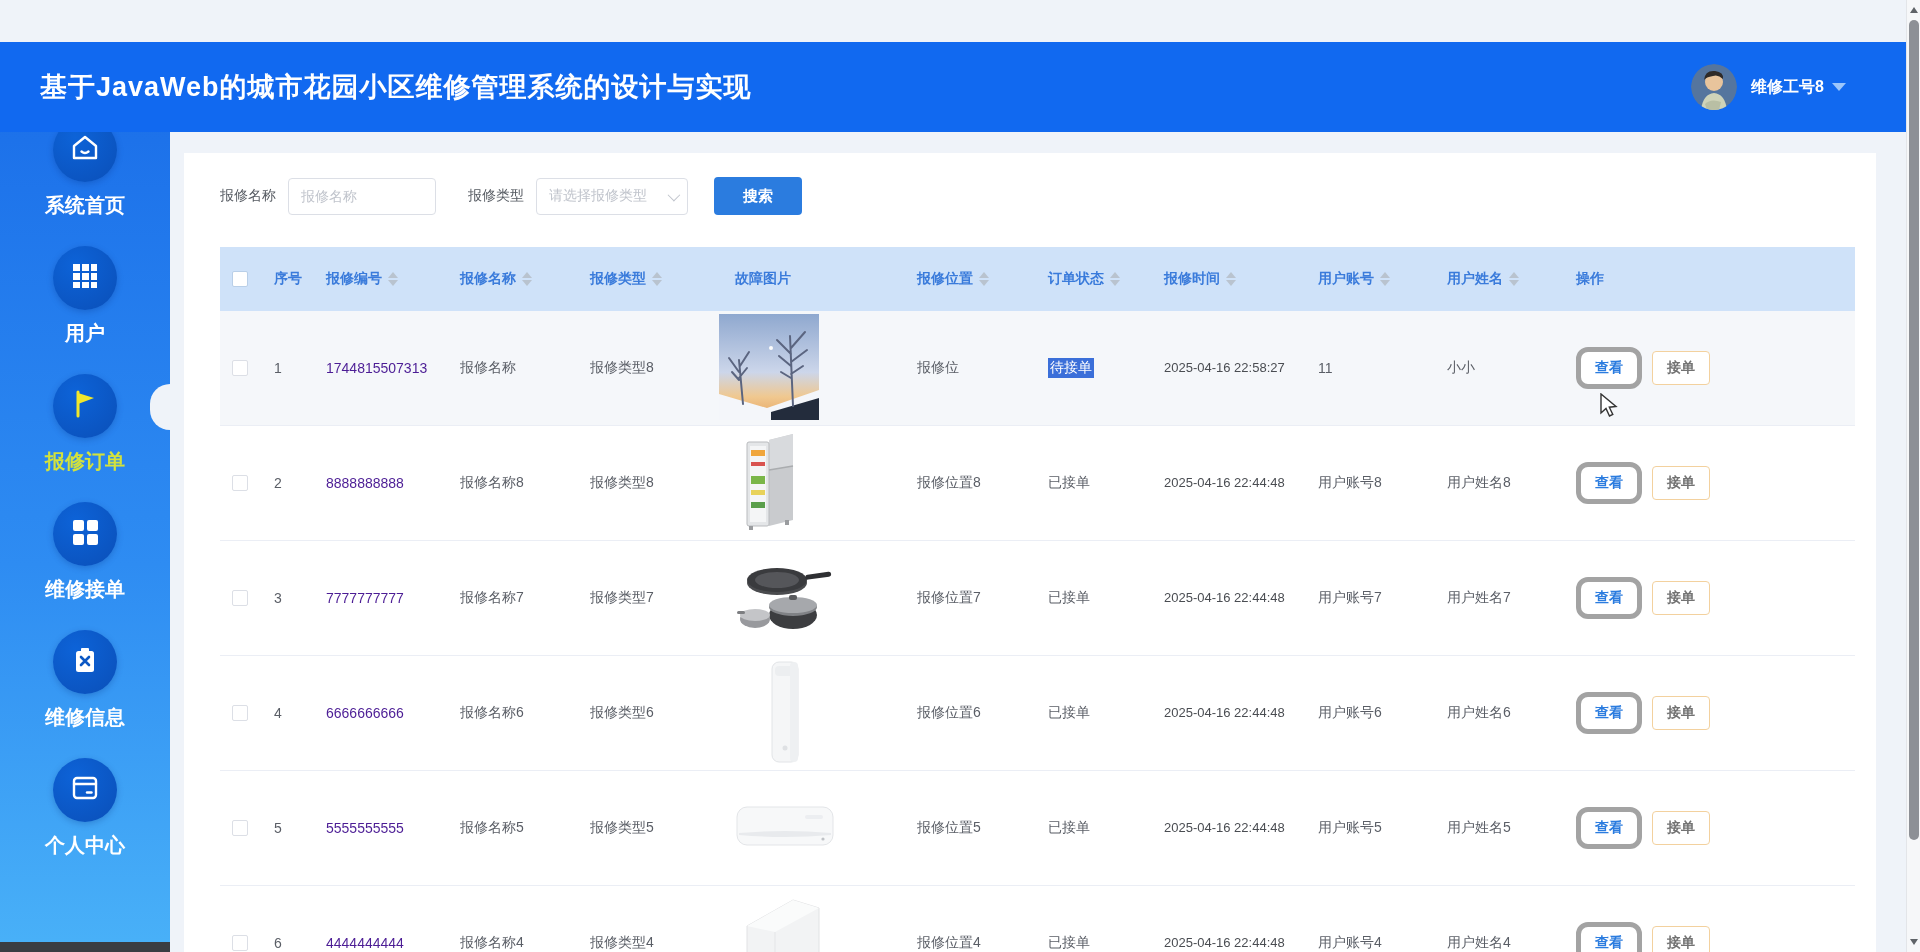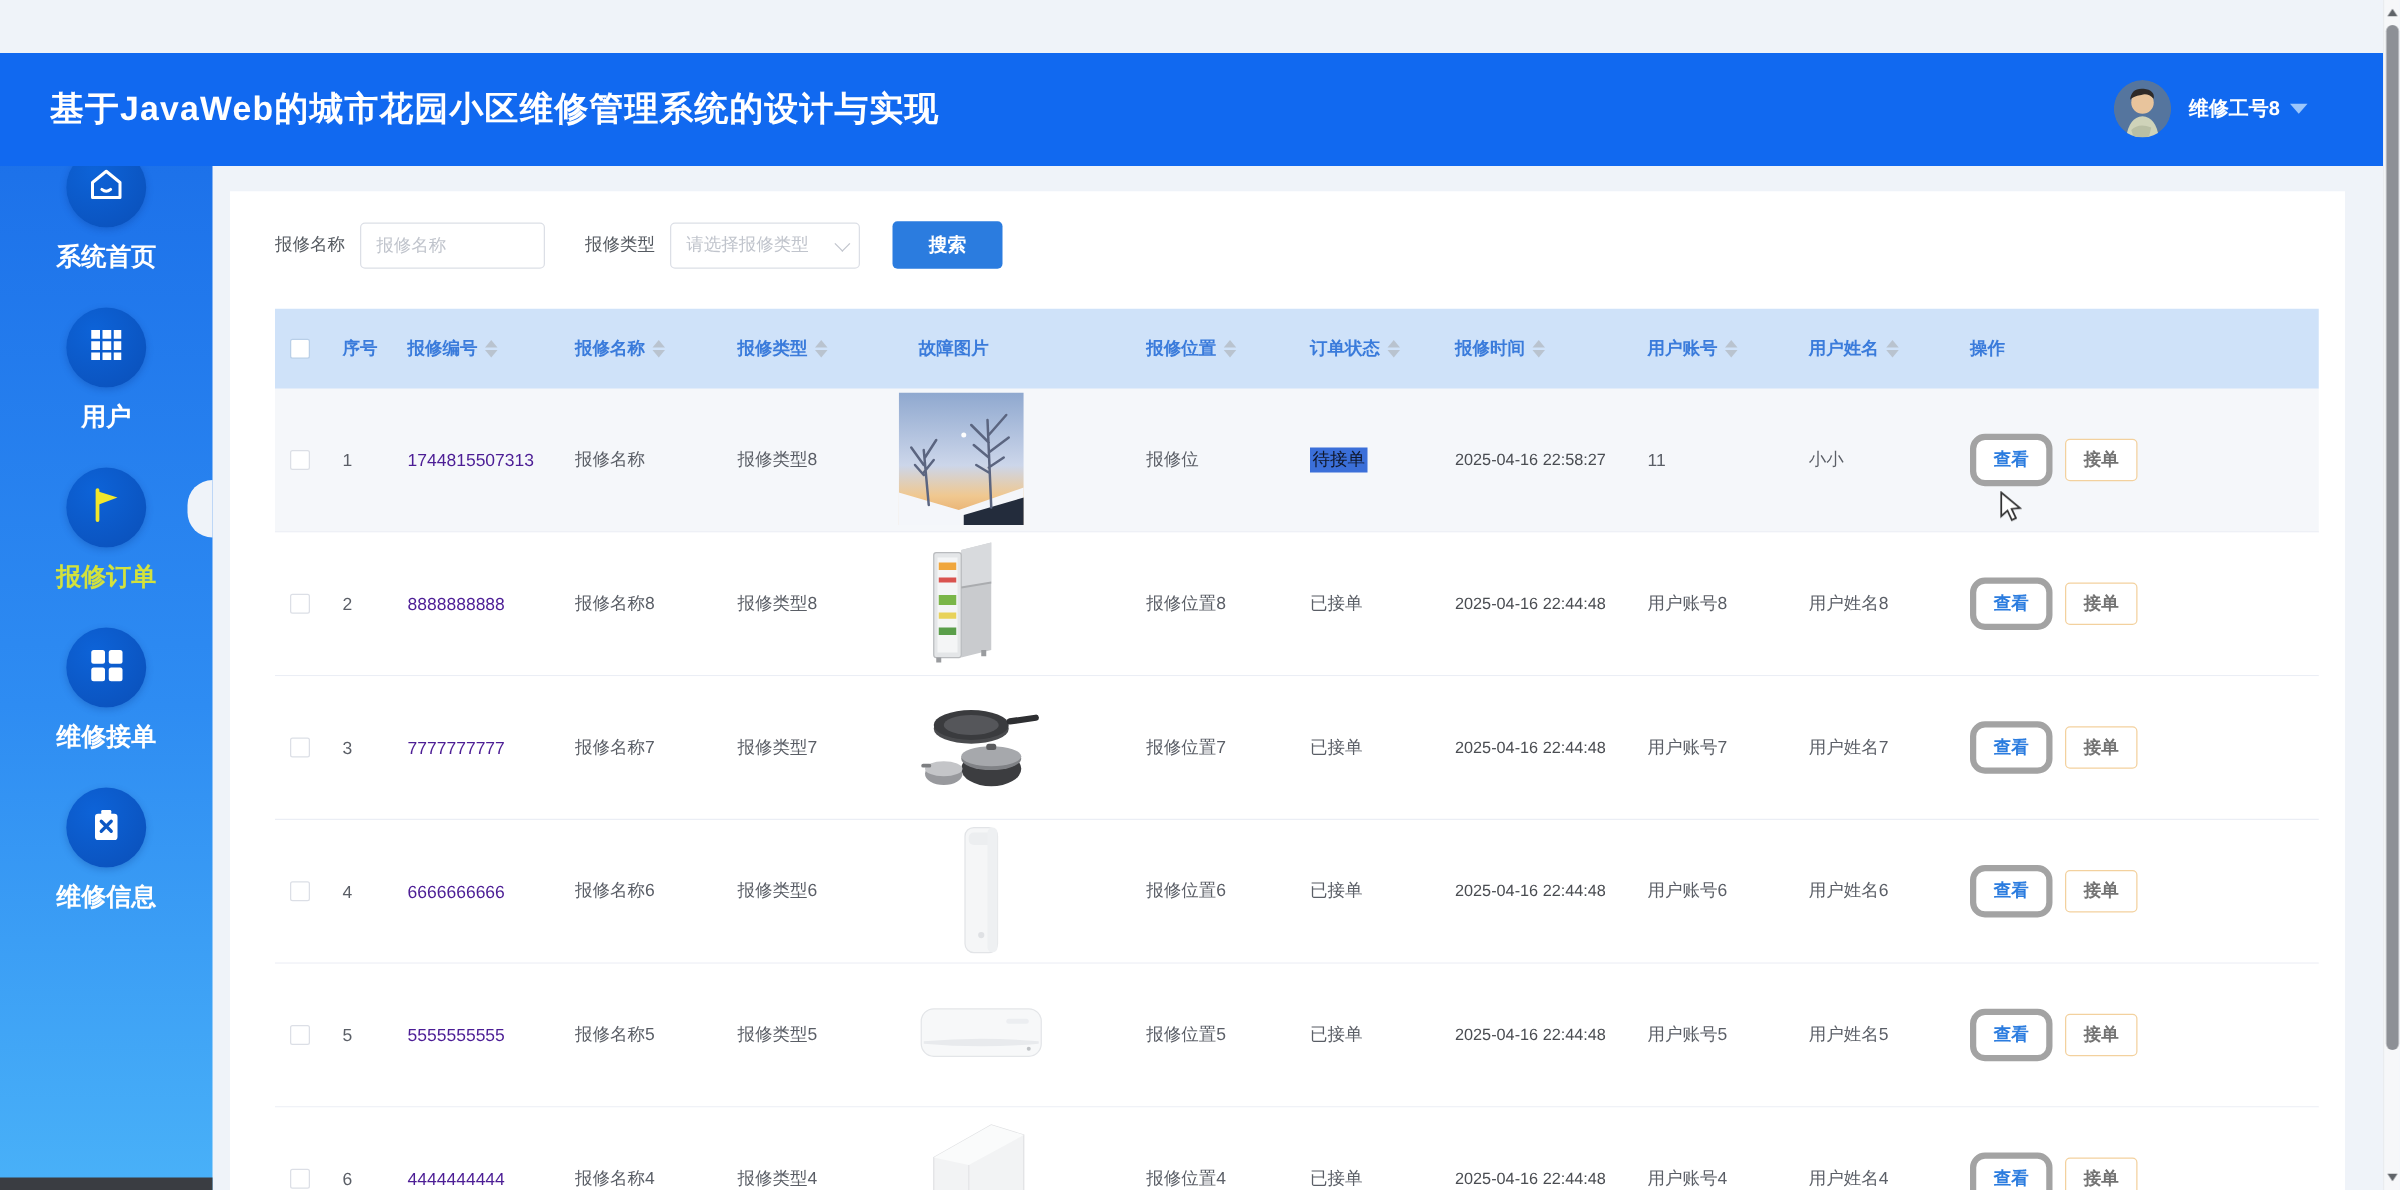--- a/index.html
+++ b/index.html
@@ -61,21 +61,21 @@
   .c-name{ width:130px; } .c-type{ width:127px; } .c-img{ width:200px; padding-left:30px; }
   .c-loc{ width:131px; } .c-status{ width:120px; } .c-time{ width:150px; padding:0 8px; }
   .c-account{ width:129px; } .c-user{ width:129px; } .c-op{ width:291px; }
   .c-time .t-inner { width:134px; word-break:break-all; font-size:13px; line-height:20px; color:#4a4d52; }
   .cb { width:16px; height:16px; border:1px solid #dcdfe6; border-radius:2px; background:#fff; cursor:pointer; }
   .head .cb { border-color:#b9cfe8; }
   .sort { display:inline-flex; flex-direction:column; margin-left:6px; cursor:pointer; }
   .sort i { width:0; height:0; border-left:5px solid transparent; border-right:5px solid transparent; display:block; }
   .sort .up { border-bottom:6px solid #b9c3cf; margin-bottom:2px; }
   .sort .dn { border-top:6px solid #b9c3cf; }
-  .sel { background:#3b6fd9; color:#0f172a; padding:1px 2px; }
+  .sel { background:#3b6fd9; color:#ffffff; padding:1px 2px; }
   .btn-view { background:#fff; border:5px solid #a3a3a3; color:#2b7cdf; font-size:14px; font-weight:700; padding:7px 14px; border-radius:12px; cursor:pointer; }
   .btn-accept { background:#fff; border:1px solid #f3d19e; color:#737373; font-size:14px; font-weight:700; padding:7px 14px; border-radius:4px; margin-left:10px; cursor:pointer; }
 
   .fault-img { display:block; }
   .cursor { position:fixed; left:1600px; top:393px; z-index:50; pointer-events:none; }
 </style>
 </head>
 <body>
 
 <div class="header">
@@ -162,20 +162,32 @@
           <rect x="6" y="6" width="18" height="21" rx="2.5" fill="#ffffff"></rect>
           <rect x="11" y="3" width="8" height="4" rx="1" fill="#ffffff"></rect>
           <path d="M11 12 L19 20 M19 12 L11 20" stroke="#0b57c4" stroke-width="2.6" stroke-linecap="round"></path>
         </svg>
       </span>
     </div>
     <div class="side-label">维修信息</div>
   </div>
 
 
+  <div class="side-item">
+    <div class="side-circle">
+      <span>
+        <svg width="30" height="30" viewBox="0 0 30 30" fill="none" stroke="#ffffff" stroke-width="2.4" stroke-linecap="round">
+          <rect x="4" y="5" width="22" height="20" rx="3"></rect>
+          <line x1="4" y1="11" x2="26" y2="11"></line>
+          <line x1="17" y1="19.5" x2="21.5" y2="19.5"></line>
+        </svg>
+      </span>
+    </div>
+    <div class="side-label">个人中心</div>
+  </div>
 
 </div>
 <div class="bottom-bar"></div>
 
 <div class="main">
 
   <div class="breadcrumb">
     <span class="bc-home">首页</span>
     <span class="bc-dot"></span>
     <span class="bc-current">报修订单</span>

